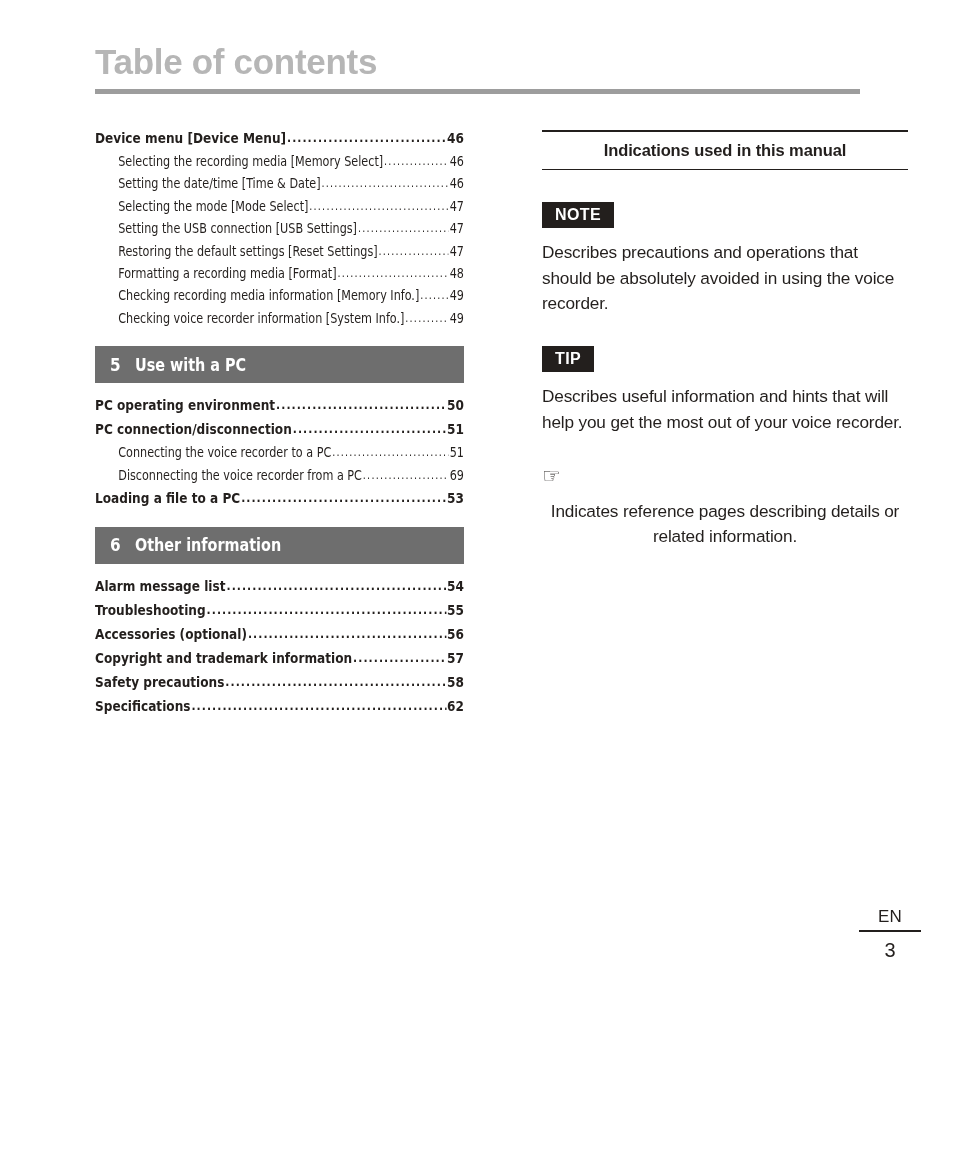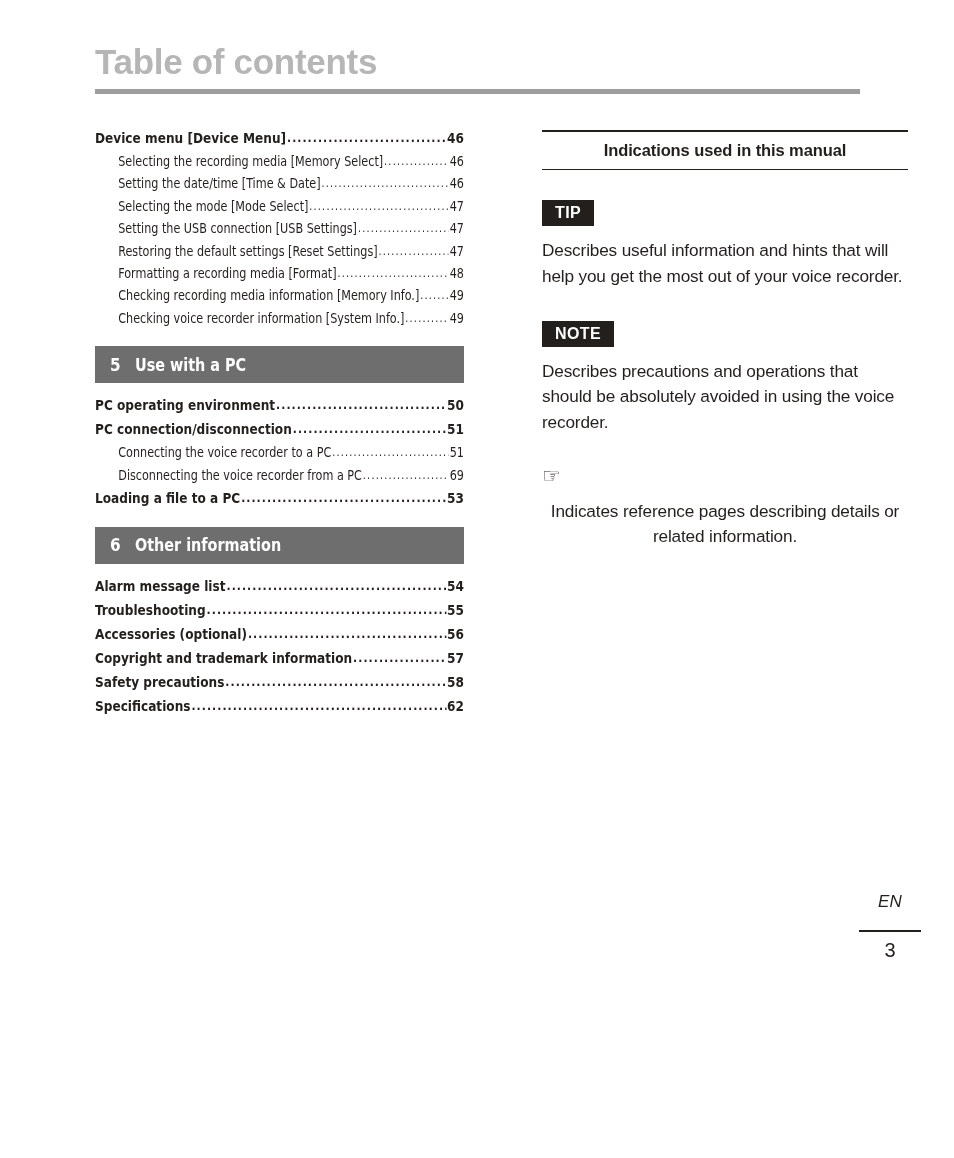--- a/index.html
+++ b/index.html
@@ -179,22 +179,21 @@
     position: absolute;
     right: 35px;
     bottom: 36px;
     width: 62px;
     text-align: center;
   }
   .footer .lang {
     font-size: 17px;
     color: #231f1d;
     letter-spacing: 0.3px;
-    padding-bottom: 18px;
-    font-style: italic;
+    padding-bottom: 3px;
   }
   .footer .frule {
     height: 2.4px;
     background: #231f1d;
     width: 62px;
   }
   .footer .pnum {
     font-size: 20px;
     color: #231f1d;
     padding-top: 7px;
@@ -317,29 +316,29 @@
         <span class="lead">................................................................................................................................................................................................................................................................................................................................................................................................................</span>
         <span class="pg">62</span>
       </div>
     </div>
 
   <div class="col-right">
     <div class="rule-thin"></div>
     <div class="section-head">Indications used in this manual</div>
     <div class="rule-thin"></div>
     <div id="right-blocks">
-        <div style="margin-top: 30px;">
-          <div class="badge-wrap"><span class="badge">TIP</span></div>
-          <div class="body-text" style="margin-top: 12px;">Describes useful information and hints that will help you get the most out of your voice recorder.</div>
-        </div>
         <div style="margin-top: 32px;">
           <div class="badge-wrap"><span class="badge">NOTE</span></div>
           <div class="body-text" style="margin-top: 12px;">Describes precautions and operations that should be absolutely avoided in using the voice recorder.</div>
         </div>
         <div style="margin-top: 30px;">
+          <div class="badge-wrap"><span class="badge">TIP</span></div>
+          <div class="body-text" style="margin-top: 12px;">Describes useful information and hints that will help you get the most out of your voice recorder.</div>
+        </div>
+        <div style="margin-top: 30px;">
           <div class="hand-icon">☞</div>
           <div class="body-text" style="margin-top: 10px; text-align: center;">Indicates reference pages describing details or related information.</div>
         </div>
       </div>
   </div>
 
   <div class="footer">
     <div class="lang">EN</div>
     <div class="frule"></div>
     <div class="pnum">3</div>

